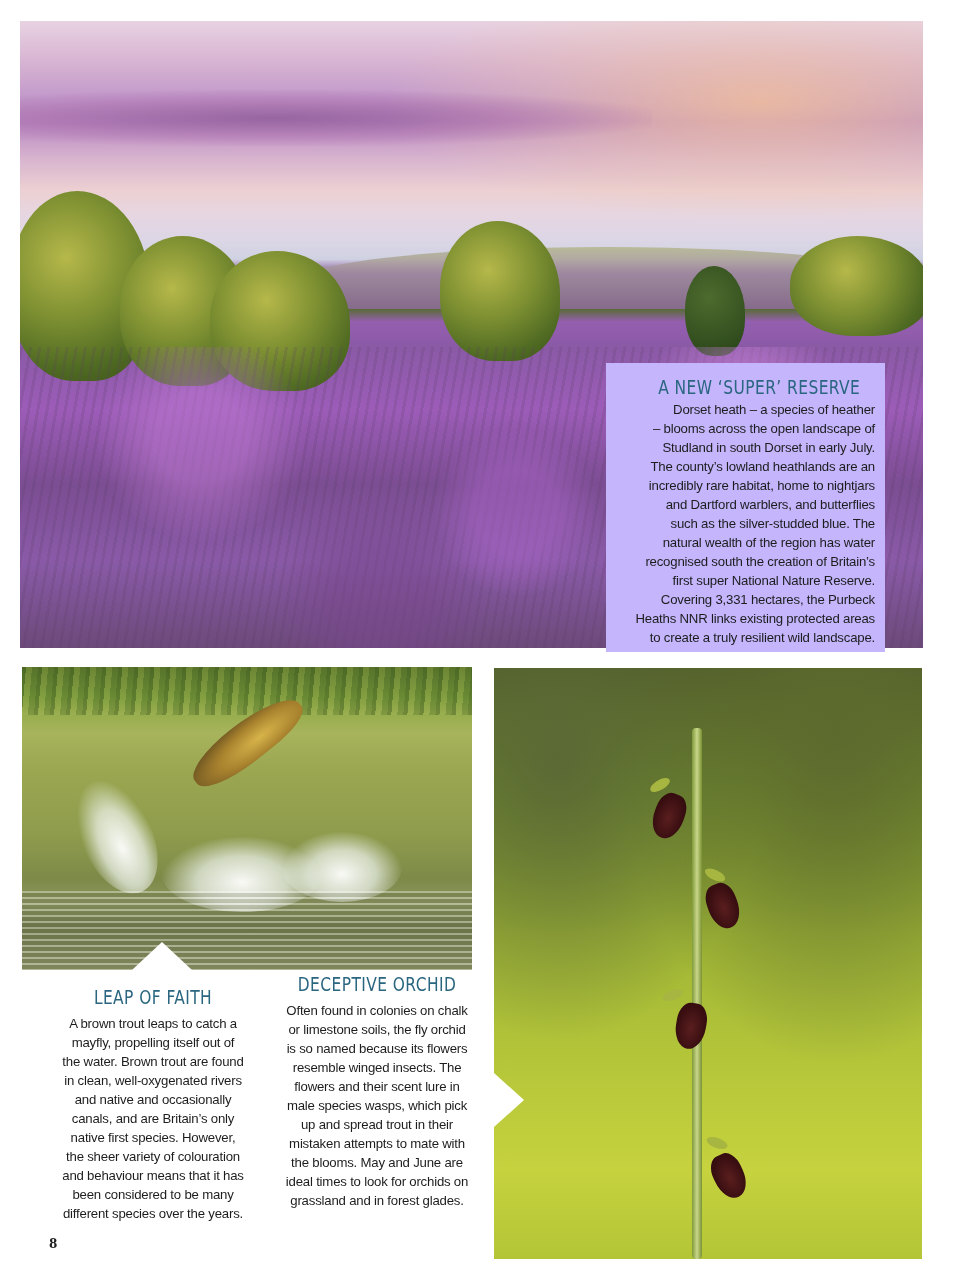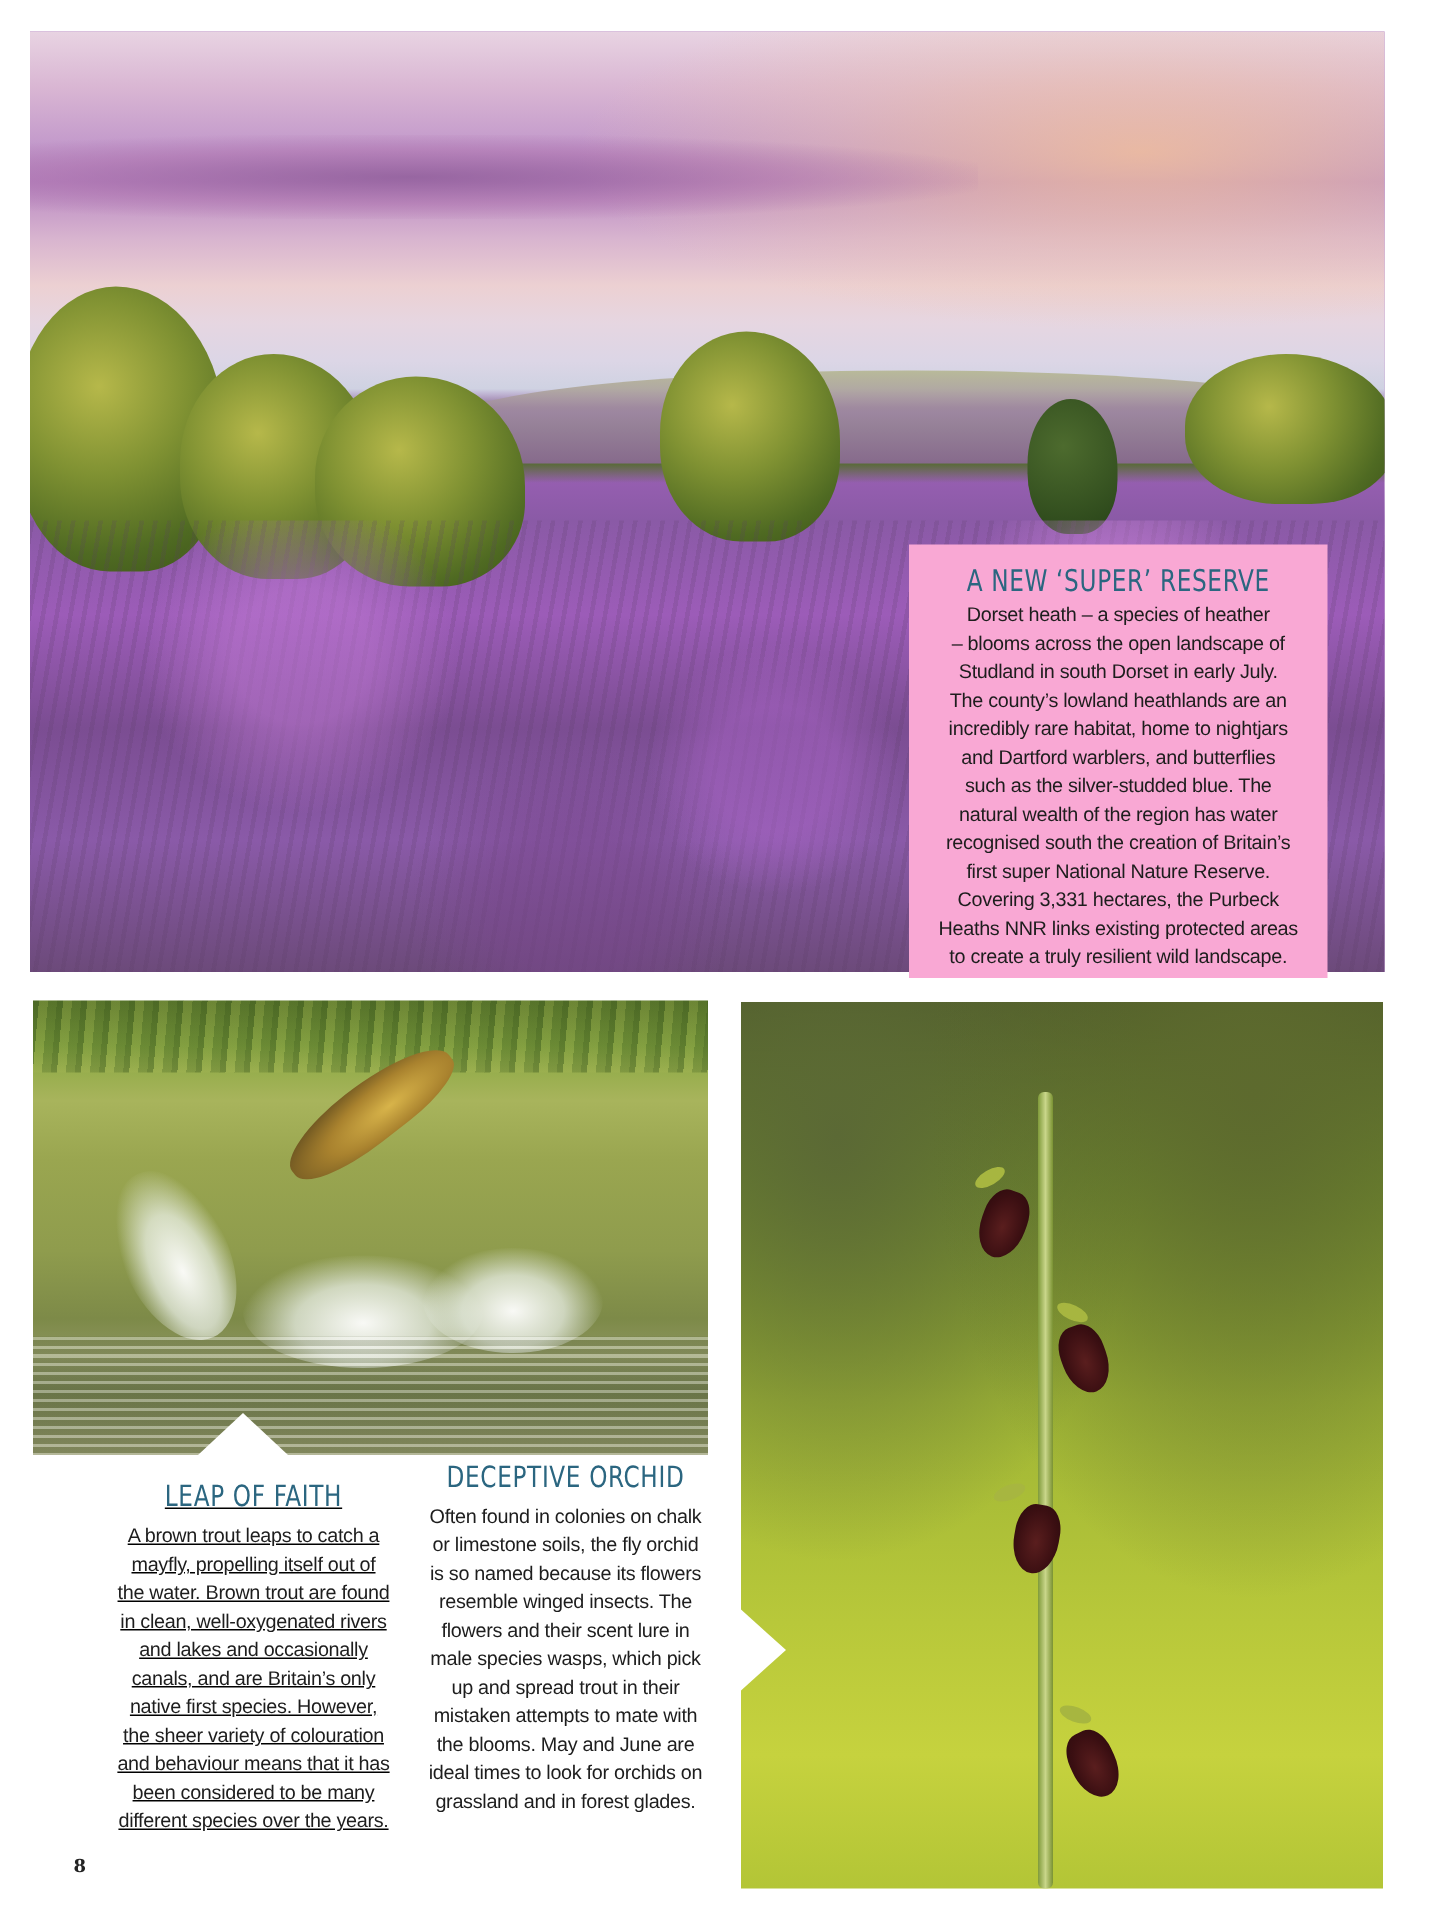--- a/index.html
+++ b/index.html
@@ -46,22 +46,22 @@
         radial-gradient(circle at 20% 30%, rgba(190,120,210,.55) 0 6%, transparent 14%),
         radial-gradient(circle at 55% 55%, rgba(170,100,200,.5) 0 8%, transparent 16%),
         radial-gradient(circle at 80% 20%, rgba(200,130,215,.5) 0 6%, transparent 13%),
         radial-gradient(circle at 40% 85%, rgba(120,70,140,.5) 0 8%, transparent 18%),
         repeating-linear-gradient(100deg, rgba(90,60,100,.18) 0 3px, rgba(255,255,255,0) 3px 9px);
     }
 
     
     #reserve-caption {
       position: absolute; left: 606px; top: 363px; width: 279px; height: 289px;
-      background: #f9a8d4; box-sizing: border-box; padding: 12px 6px 0 6px;
-      text-align: center;
+      background: #c4b5fd; box-sizing: border-box; padding: 12px 6px 0 6px;
+      text-align: right;
     }
     .headline {
       font-family: "DejaVu Sans", sans-serif;
       font-stretch: condensed;
       color: #2b6680; letter-spacing: 0.5px;
       font-weight: normal; margin: 0;
     }
     #reserve-caption .headline { font-size: 20px; line-height: 24px; transform: scaleX(0.86); transform-origin: center; white-space: nowrap; }
     .body-text {
       color: #1d1d1d; font-size: 13.2px; line-height: 19px; letter-spacing: -0.2px; margin: 4px;
@@ -122,21 +122,21 @@
     }
     #orchid-pointer {
       position: absolute; left: 494px; top: 1073px; width: 0; height: 0;
       border-top: 27px solid transparent; border-bottom: 27px solid transparent;
       border-left: 30px solid #ffffff;
     }
 
     
     .lower-caption { position: absolute; text-align: center; }
     .lower-caption .headline { font-size: 19.5px; line-height: 24px; transform: scaleX(0.88); transform-origin: center; white-space: nowrap; }
-    #trout-caption { left: 68px; top: 986px; width: 202px; text-decoration: underline; }
+    #trout-caption { left: 52px; top: 986px; width: 202px; }
     #orchid-caption { left: 276px; top: 973px; width: 202px; text-align: center; }
 
     #page-number {
       position: absolute; left: 49px; top: 1237px;
       font-family: "DejaVu Serif", serif; font-weight: bold; font-size: 12px; color: #222;
     }
   </style>
 </head>
 <body>
 
@@ -195,21 +195,21 @@
 </div>
 <div id="orchid-pointer"></div>
 
 <div id="trout-caption" class="lower-caption">
   <h2 class="headline">LEAP OF FAITH</h2>
   <p class="body-text">
     <span>A brown trout leaps to catch a</span><br>
     <span>mayfly, propelling itself out of</span><br>
     <span>the water. Brown trout are found</span><br>
     <span>in clean, well-oxygenated rivers</span><br>
-    <span>and lakes and occasionally</span><br>
+    <span>and native and occasionally</span><br>
     <span>canals, and are Britain’s only</span><br>
     <span>native first species. However,</span><br>
     <span>the sheer variety of colouration</span><br>
     <span>and behaviour means that it has</span><br>
     <span>been considered to be many</span><br>
     <span>different species over the years.</span>
   </p>
 </div>
 
 <div id="orchid-caption" class="lower-caption">

